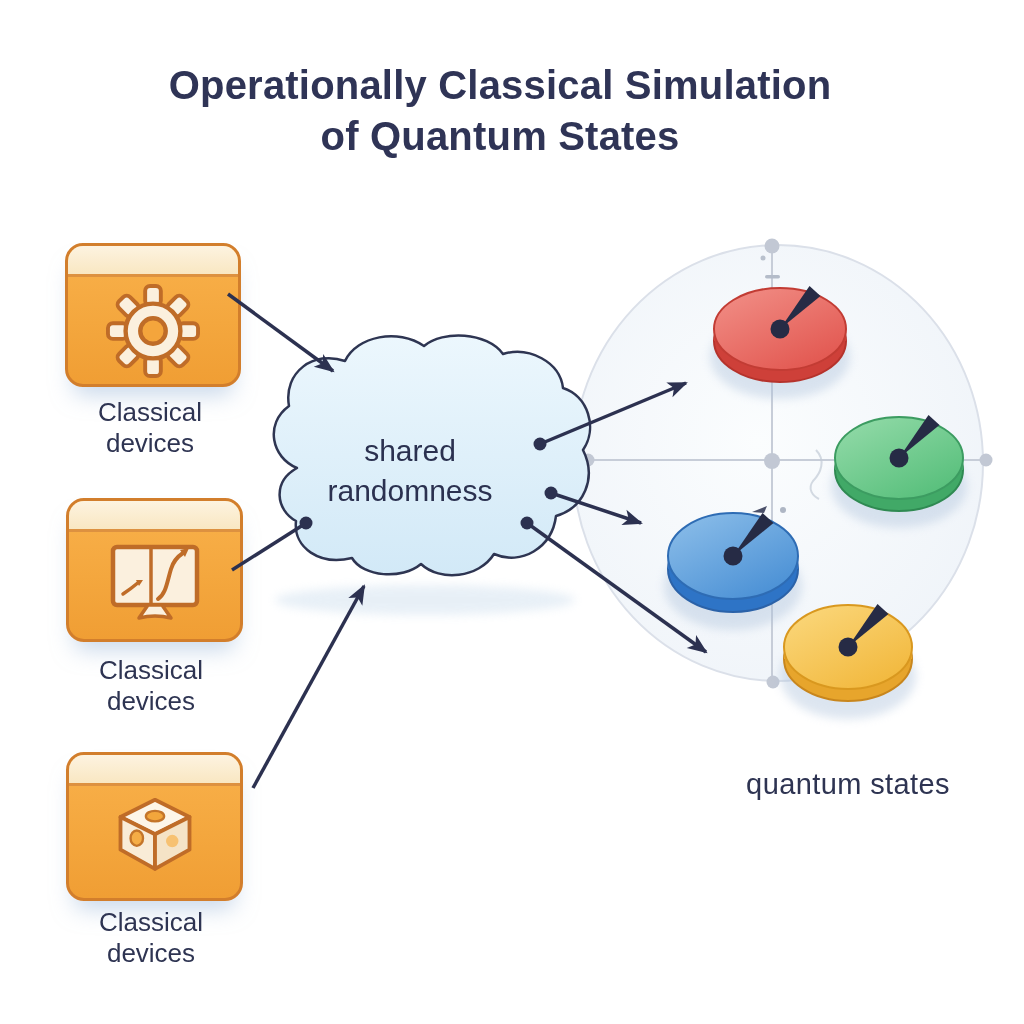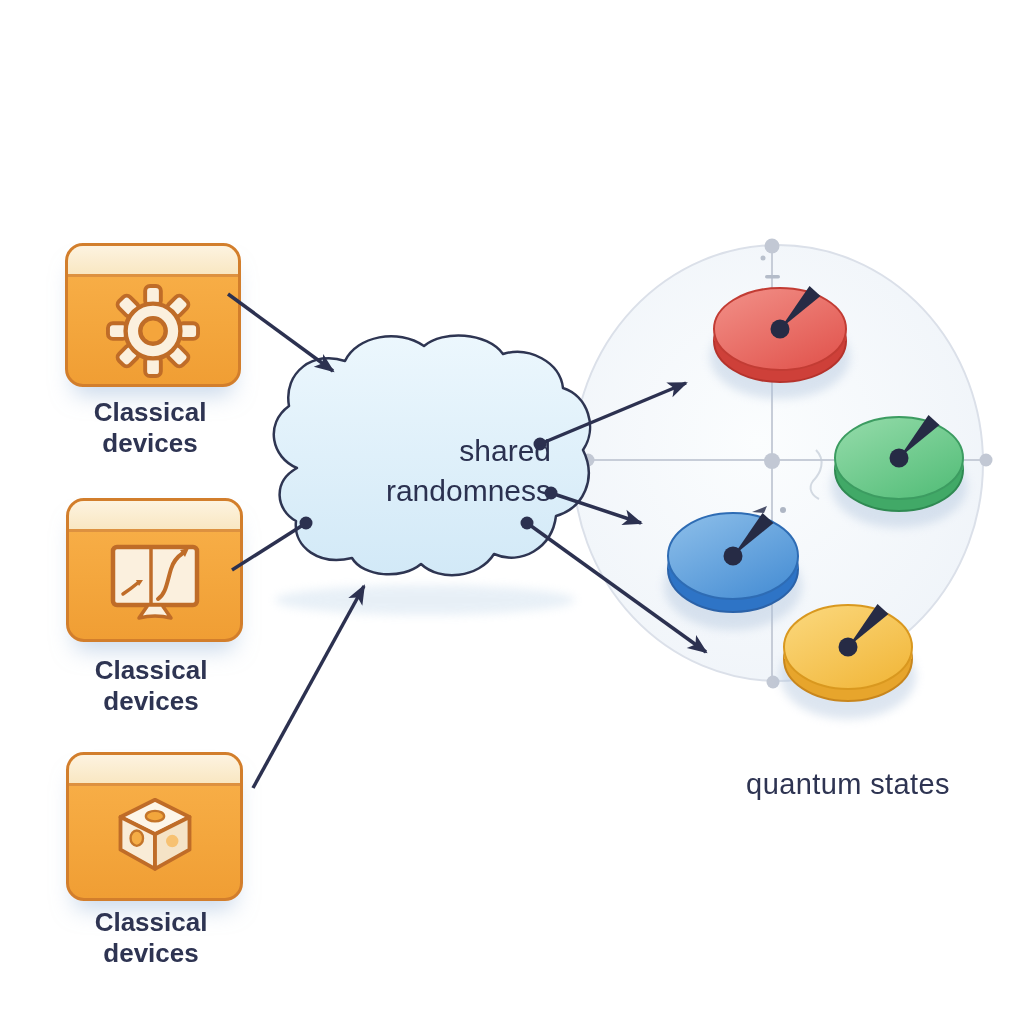--- a/index.html
+++ b/index.html
@@ -4,23 +4,23 @@
 <style>
   html,body{margin:0;padding:0;}
   body{width:1024px;height:1024px;position:relative;background:#ffffff;
        font-family:"Liberation Sans", sans-serif;overflow:hidden;}
 
   
   .title{position:absolute;top:60px;left:0;width:1000px;text-align:center;
          color:#2f3456;font-weight:700;font-size:40px;line-height:51px;letter-spacing:.2px;}
   .title span{display:block;}
   .device-label{position:absolute;width:240px;text-align:center;color:#2e3452;
-                font-size:26px;line-height:31px;font-weight:700;}
+                font-size:26px;line-height:31px;font-weight:400;}
   .device-label span{display:block;}
-  .cloud-label{position:absolute;left:321px;top:431px;width:230px;text-align:right;
+  .cloud-label{position:absolute;left:295px;top:431px;width:230px;text-align:center;
                color:#2b3150;font-size:30px;line-height:40px;font-weight:500;}
   .cloud-label span{display:block;}
   .quantum-label{position:absolute;left:640px;top:768px;width:310px;text-align:right;
                  color:#2e3452;font-size:29px;font-weight:400;letter-spacing:.4px;}
 
   
   .devbox{position:absolute;border:3.5px solid #d27e2c;border-radius:18px;overflow:hidden;
           background:linear-gradient(180deg,#f9b14b 0%,#f4a73e 55%,#f09e34 100%);
           box-shadow:0 16px 22px -8px rgba(150,180,215,.5);
           display:flex;flex-direction:column;}
@@ -217,20 +217,24 @@
   </g>
   <g fill="#2c3150">
     <circle cx="306" cy="523" r="6.5"></circle>
     <circle cx="540" cy="444" r="6.5"></circle>
     <circle cx="551" cy="493" r="6.5"></circle>
     <circle cx="527" cy="523" r="6.5"></circle>
   </g>
 </svg>
 
 <div class="textlayer">
+  <div class="title">
+    <span>Operationally Classical Simulation</span>
+    <span>of Quantum States</span>
+  </div>
 
   <div class="device-label" style="left:30px;top:397px;">
     <span>Classical</span>
     <span>devices</span>
   </div>
   <div class="device-label" style="left:31px;top:655px;">
     <span>Classical</span>
     <span>devices</span>
   </div>
   <div class="device-label" style="left:31px;top:907px;">

